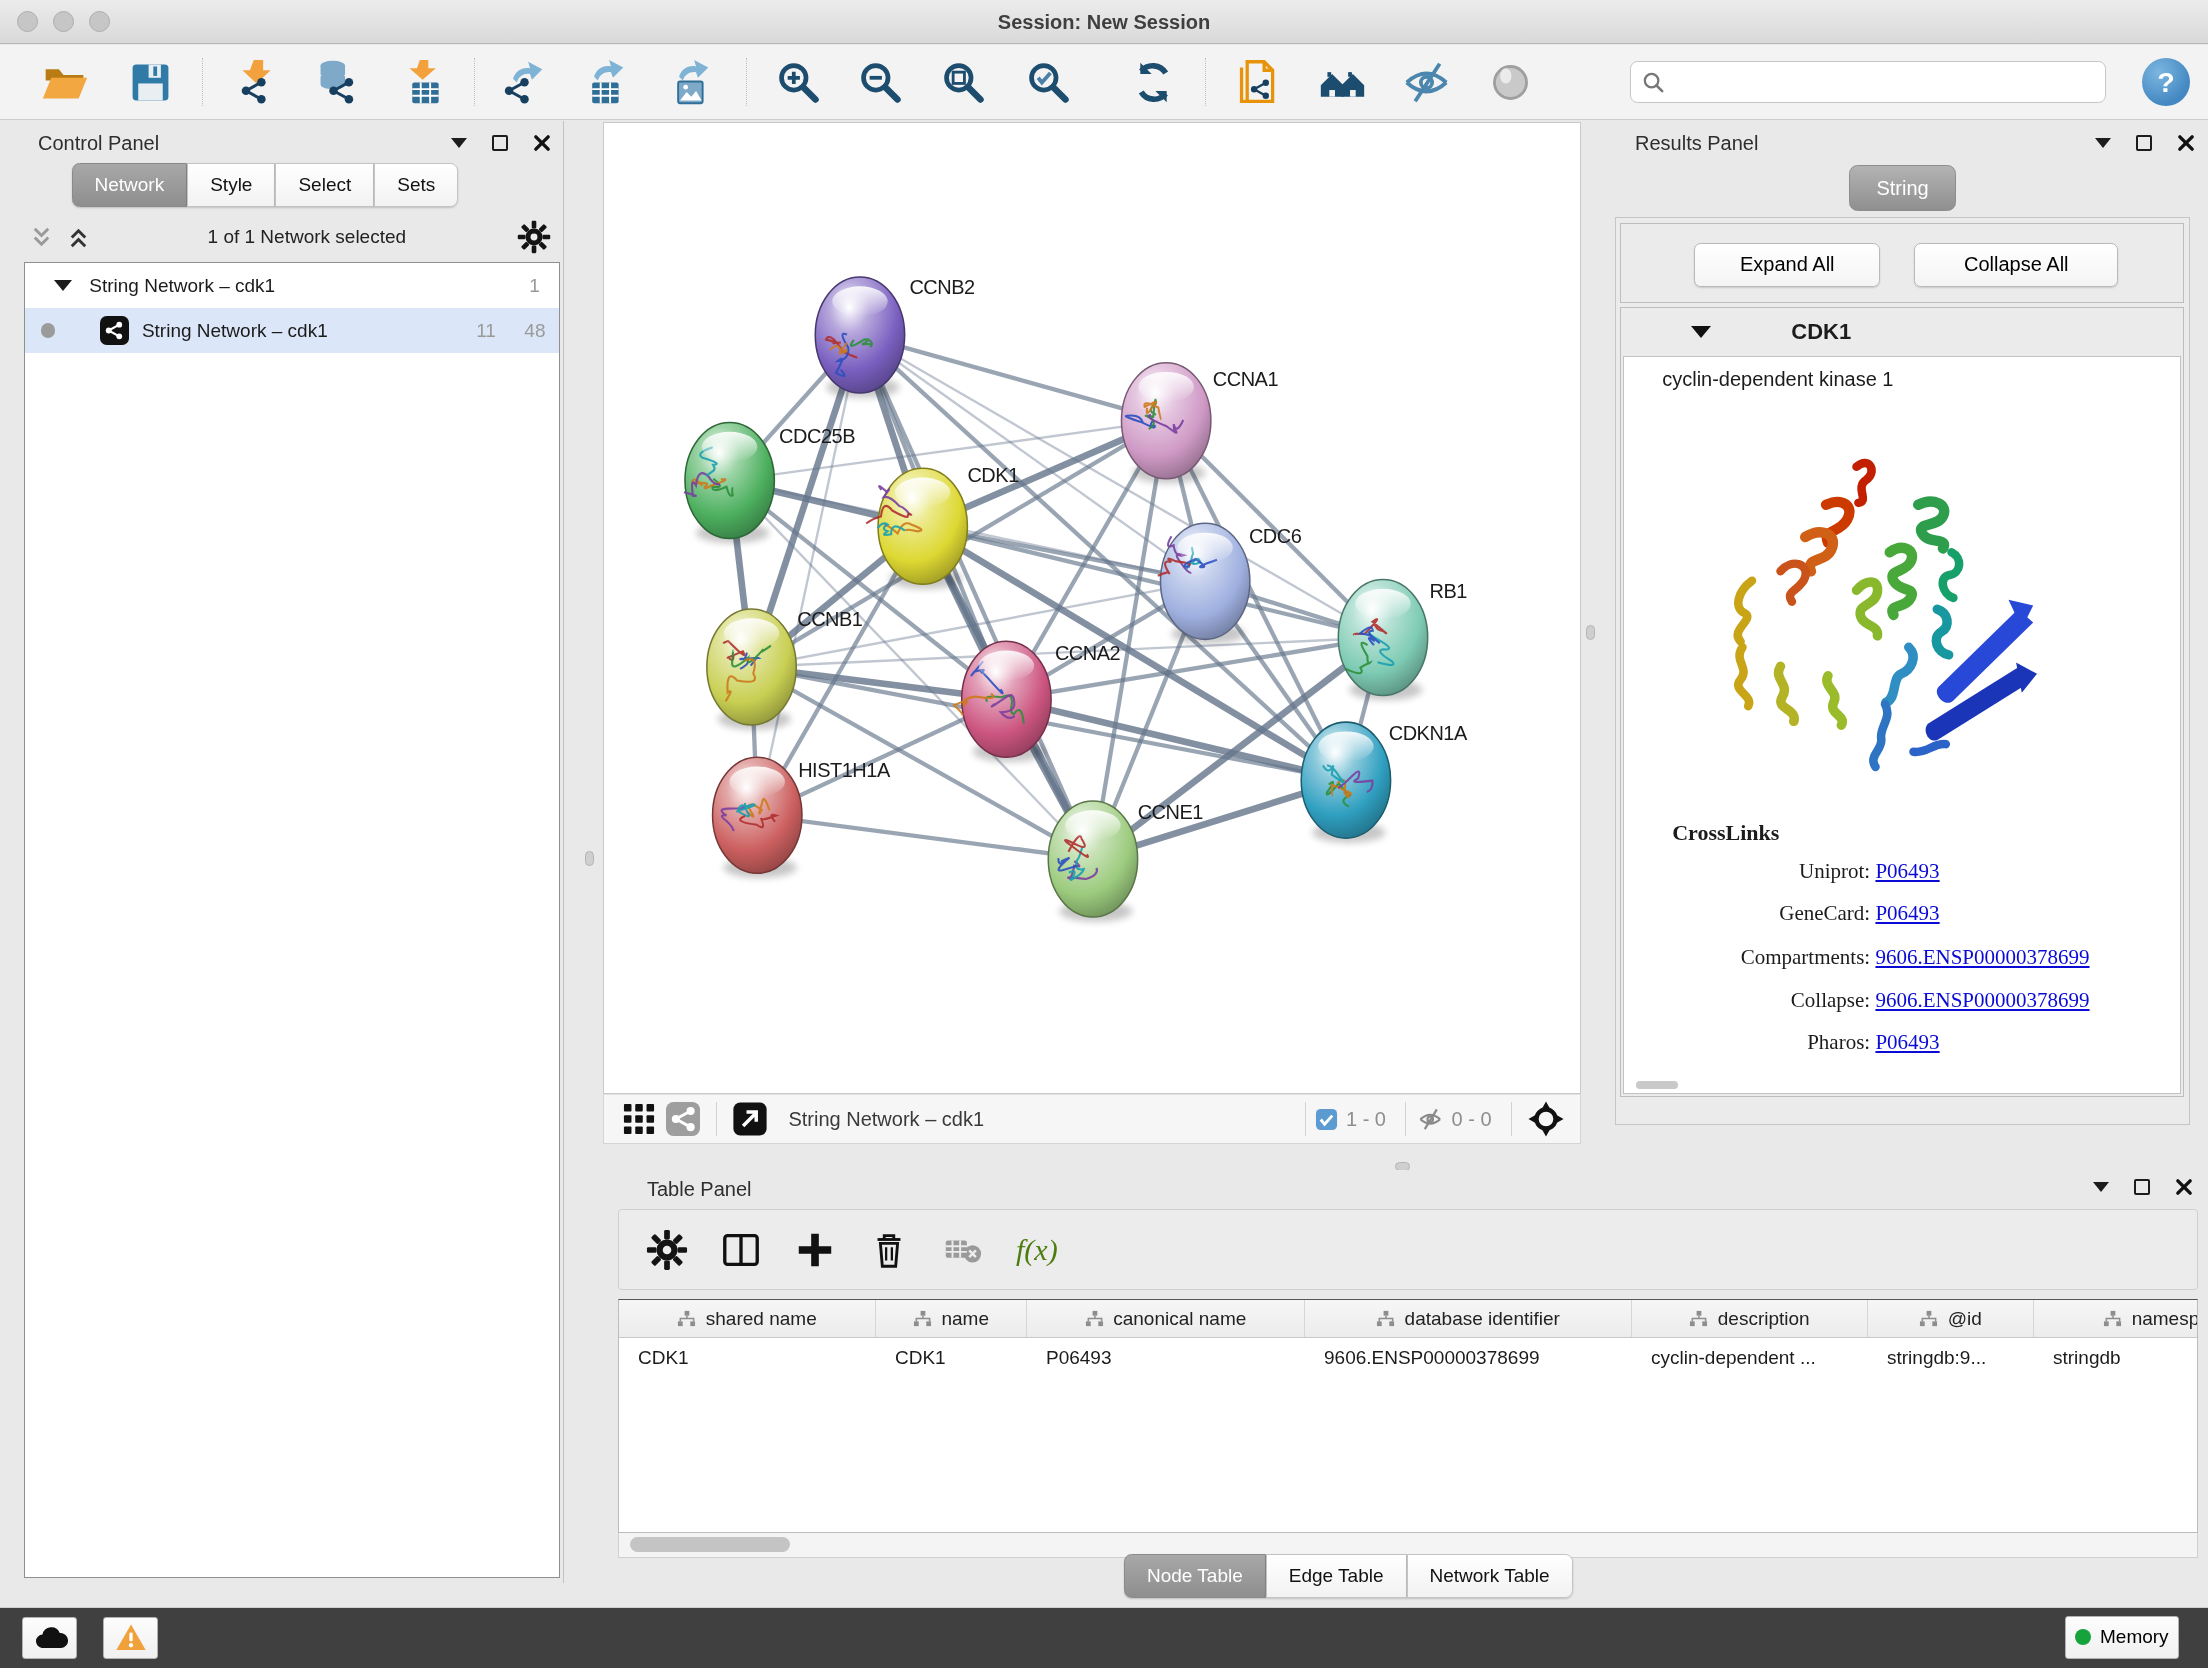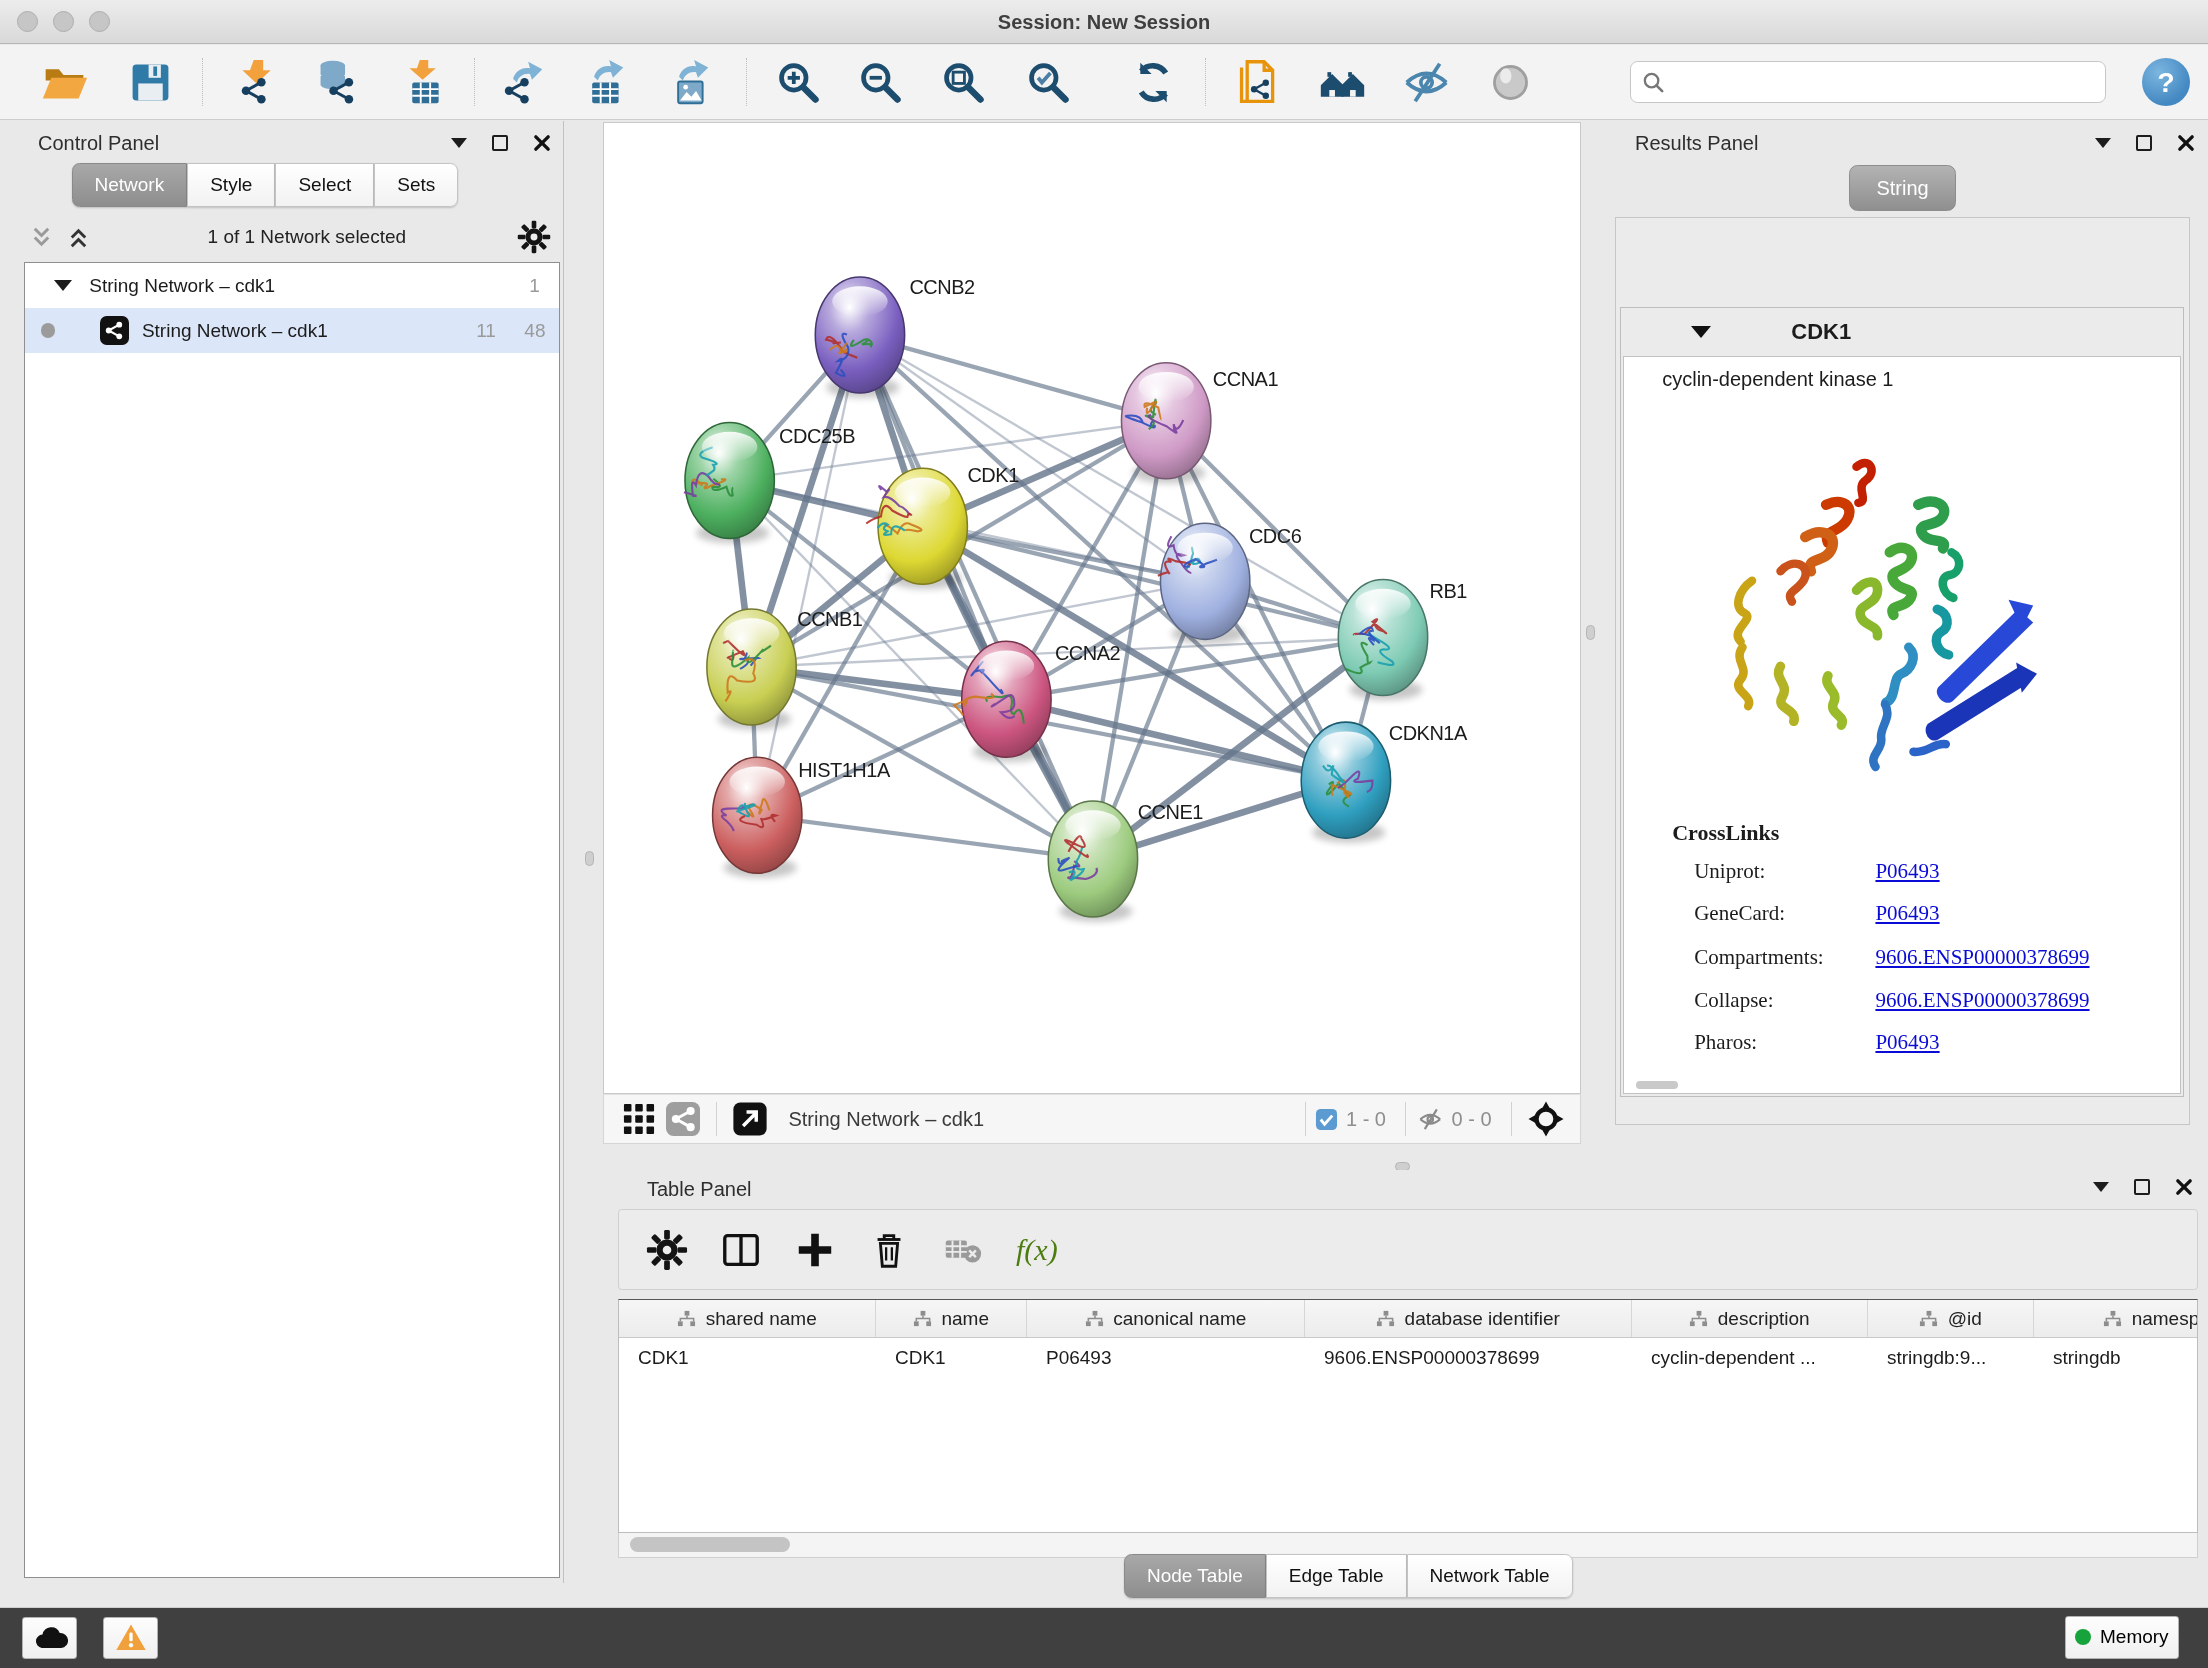--- a/index.html
+++ b/index.html
@@ -75,21 +75,21 @@
   .stringtab { position:absolute; left:244px; top:44px; width:107px; height:46px; border:1px solid #8d8d8d; border-radius:8.6px;
     background:linear-gradient(#b3b3b3,#8f8f8f); color:#fff; font-size:20px; cursor:pointer; }
   .rbox { position:absolute; left:9.5px; top:96px; width:575px; height:908px; background:#ebebeb; border:1.9px solid #c6c6c6; }
   .rbtnrow { position:absolute; left:4.8px; top:4.8px; right:4.8px; height:80px; border:1px solid #bdbdbd; }
   .rbtn { position:absolute; top:19px; height:44px; background:linear-gradient(#ffffff,#f4f4f4); border:1px solid #b9b9b9;
     border-radius:6.7px; font-size:20px; cursor:pointer; box-shadow:0 1px 1.9px rgba(0,0,0,.15); }
   .rsection { position:absolute; left:4.8px; top:89px; right:4.8px; bottom:27px; border:1px solid #bdbdbd; }
   .rsechead { height:48px; display:flex; align-items:center; }
   .rsechead .tri { width:0; height:0; border-left:10.5px solid transparent; border-right:10.5px solid transparent; border-top:12.4px solid #111; margin-left:70px; }
   .rsechead .nm { font-size:22px; font-weight:bold; margin-left:80px; }
-  .rwhite { position:absolute; left:1.9px; top:48px; right:1.9px; bottom:1.9px; background:#fff; border:1px solid #c2c2c2; overflow:hidden; }
+  .rwhite { position:absolute; left:1.9px; top:48px; right:1.9px; bottom:1.9px; background:#fff; border:1px solid #c2c2c2; overflow:hidden;text-align:right; }
   .rdesc { position:absolute; left:38px; top:11.4px; font-size:20px; }
   .protein { position:absolute; left:90px; top:81px; }
   .xlinks-title { position:absolute; left:48px; top:463px; font-family:"Liberation Serif", serif; font-weight:bold; font-size:22px; }
   .xrow { position:absolute; left:70px; font-family:"Liberation Serif", serif; font-size:21px; }
   .xrow .lab { display:inline-block; width:176px; }
   .xrow a { color:#0b0bd6; text-decoration:underline; }
   .rhthumb { position:absolute; left:11.4px; bottom:3.8px; width:42px; height:8.6px; background:#c9c9c9; border-radius:3.8px; }
 
   
   .tablep { position:absolute; left:564px; top:1170px; width:1644px; height:438px; background:#e9e9e9; }
@@ -678,20 +678,24 @@
     <div class="panel-title">Results Panel</div>
     <div class="pctrl" style="right:13.3px">
       <span class="pc-tri"></span>
       <span class="pc-sq"></span>
       <svg width="18" height="18" viewBox="0 0 19 19">
           <path d="M3 3l13 13M16 3L3 16" stroke="#111" stroke-width="3.6" stroke-linecap="round"></path>
         </svg>
     </div>
     <button class="stringtab">String</button>
     <div class="rbox">
+      <div class="rbtnrow">
+        <button class="rbtn" style="left:73px; width:186px">Expand All</button>
+        <button class="rbtn" style="left:293px; width:204px">Collapse All</button>
+      </div>
       <div class="rsection">
         <div class="rsechead">
           <span class="tri"></span>
           <span class="nm">CDK1</span>
         </div>
         <div class="rwhite">
           <div class="rdesc">cyclin-dependent kinase 1</div>
           <svg class="protein" width="342" height="371" viewBox="0 0 360 390">
             <g fill="none" stroke-linecap="round">
               <path d="M150 30c14-12 22 6 10 14s4 22-8 24" stroke="#c22000" stroke-width="9"></path>

